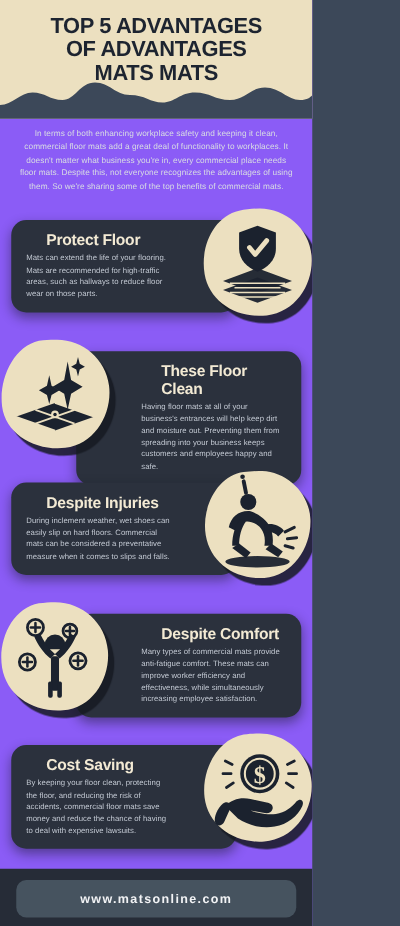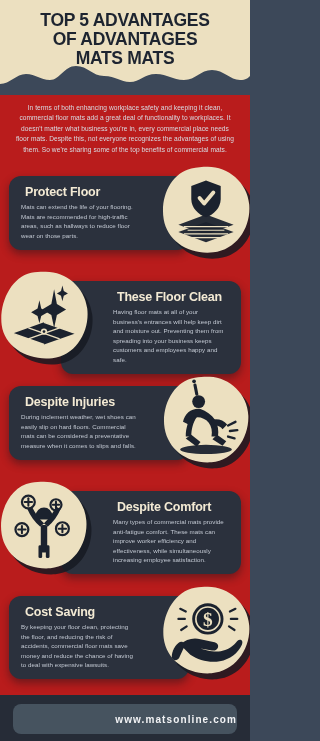--- a/index.html
+++ b/index.html
@@ -2,21 +2,21 @@
 <html><head>
 <meta charset="utf-8">
 <style>
   html,body{margin:0;padding:0;}
   body{
     width:250px;height:741px;overflow:hidden;
     background:#3c4859;
     font-family:"Liberation Sans", sans-serif;
     -webkit-font-smoothing:antialiased;
   }
-  .page{position:relative;width:250px;height:741px;overflow:hidden;background:#b91c1c;}
+  .page{position:relative;width:250px;height:741px;overflow:hidden;background:#8b5cf6;}
 
   
   .header{position:relative;width:250px;height:95px;background:#ece0c0;overflow:hidden;}
   .header-title{
     position:absolute;left:0;right:0;top:11px;
     text-align:center;
     color:#1d2430;
     font-weight:bold;
     font-size:17.5px;
     line-height:19px;
@@ -53,21 +53,21 @@
     min-height:74px;
     background:#2b313d;
     border-radius:12px;
     box-sizing:border-box;
     padding:9px 12px 9px 12px;
     box-shadow:0 4px 9px rgba(15,19,26,.45);
   }
   .card.left .panel{left:9px;padding-right:52px;}
   .card.right .panel{right:9px;padding-left:52px;}
   .panel h3{
-    margin:0 0 3px 4px;
+    margin:0 0 3px 16px;
     color:#f3ead4;
     font-size:12.5px;
     font-weight:bold;
     letter-spacing:-0.2px;
     line-height:14px;
   }
   .panel p{
     margin:0;
     color:#c3c9d3;
     font-size:6.2px;
@@ -91,21 +91,21 @@
   
   .footer{
     position:absolute;left:0;bottom:0;
     width:250px;height:46px;
     background:#262c37;
   }
   .footer-bar{
     position:absolute;left:13px;right:13px;top:9px;height:30px;
     background:#46535f;
     border-radius:8px;
-    display:flex;align-items:center;justify-content:flex-end;
+    display:flex;align-items:center;justify-content:center;
   }
   .footer-bar span{
     color:#f2f3f5;
     font-size:10px;
     font-weight:bold;
     letter-spacing:1.1px;
   }
 </style>
 </head>
 <body>

